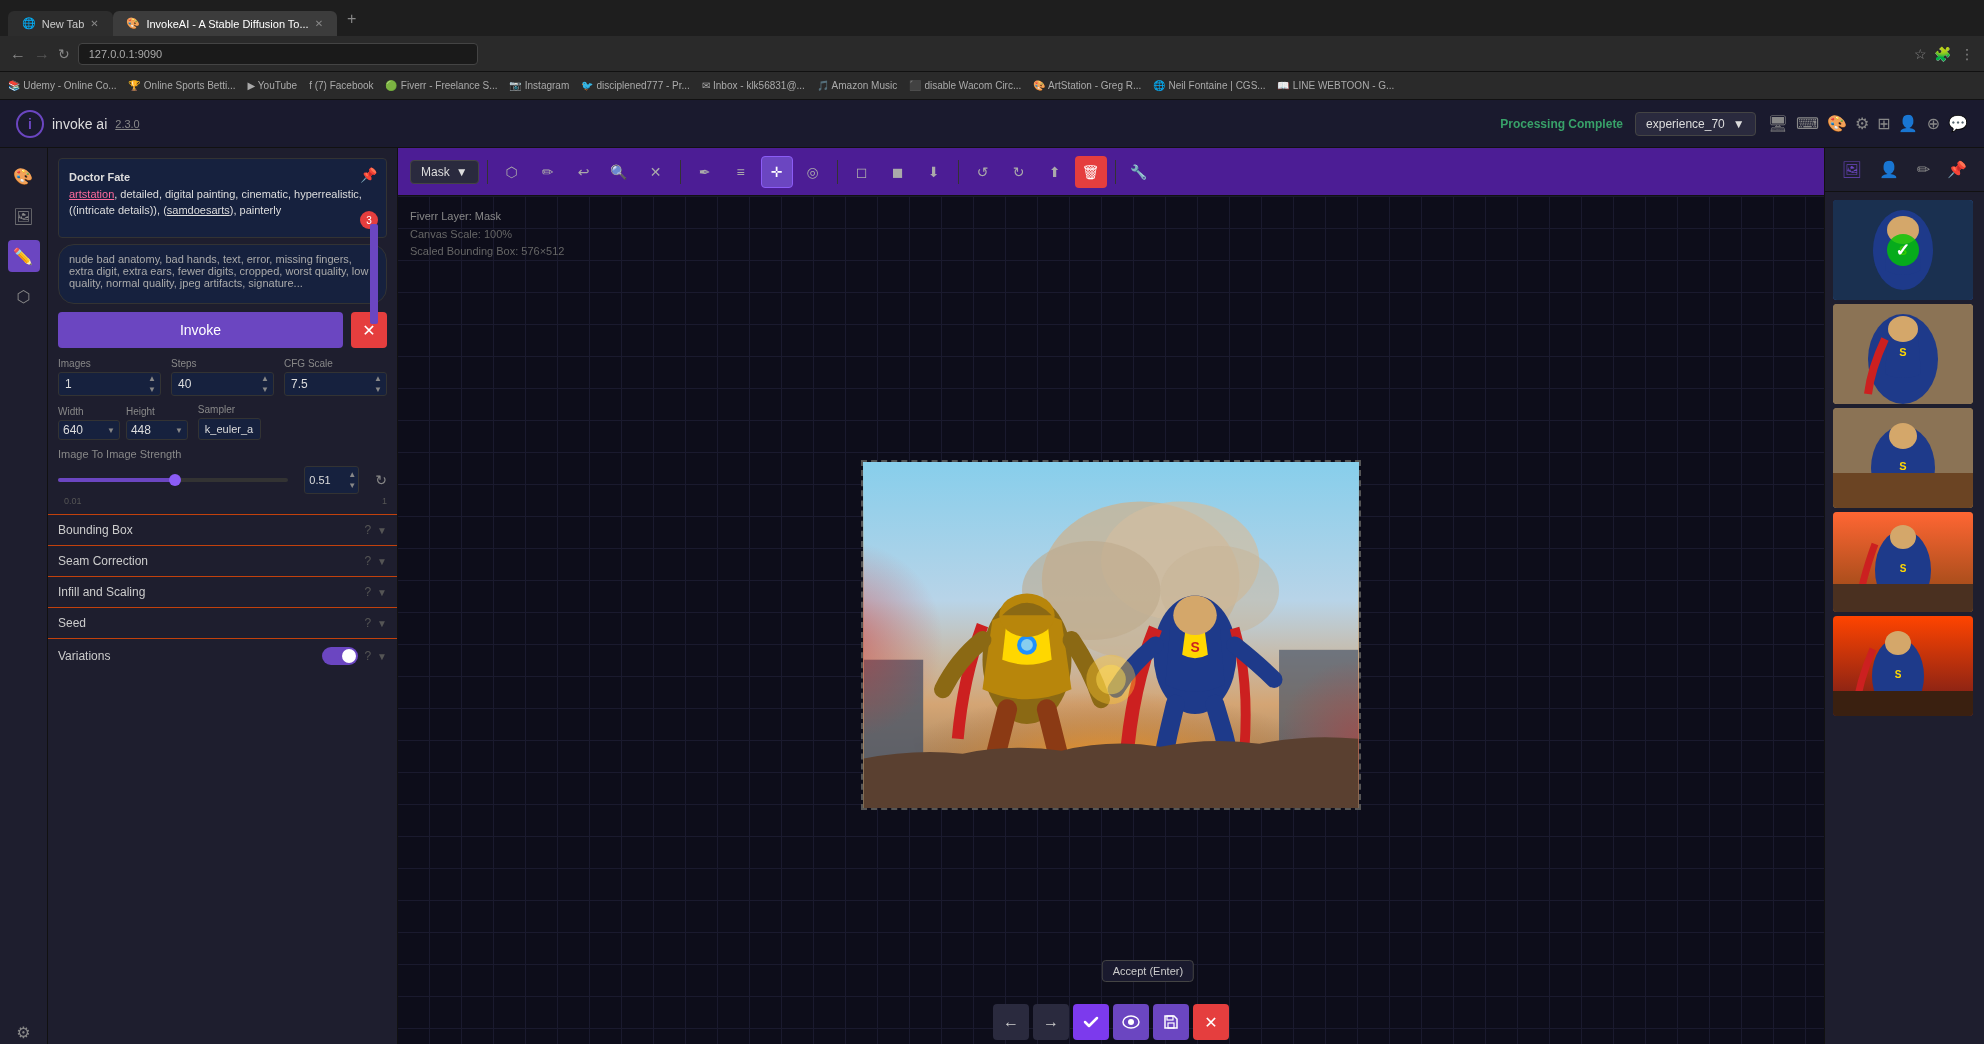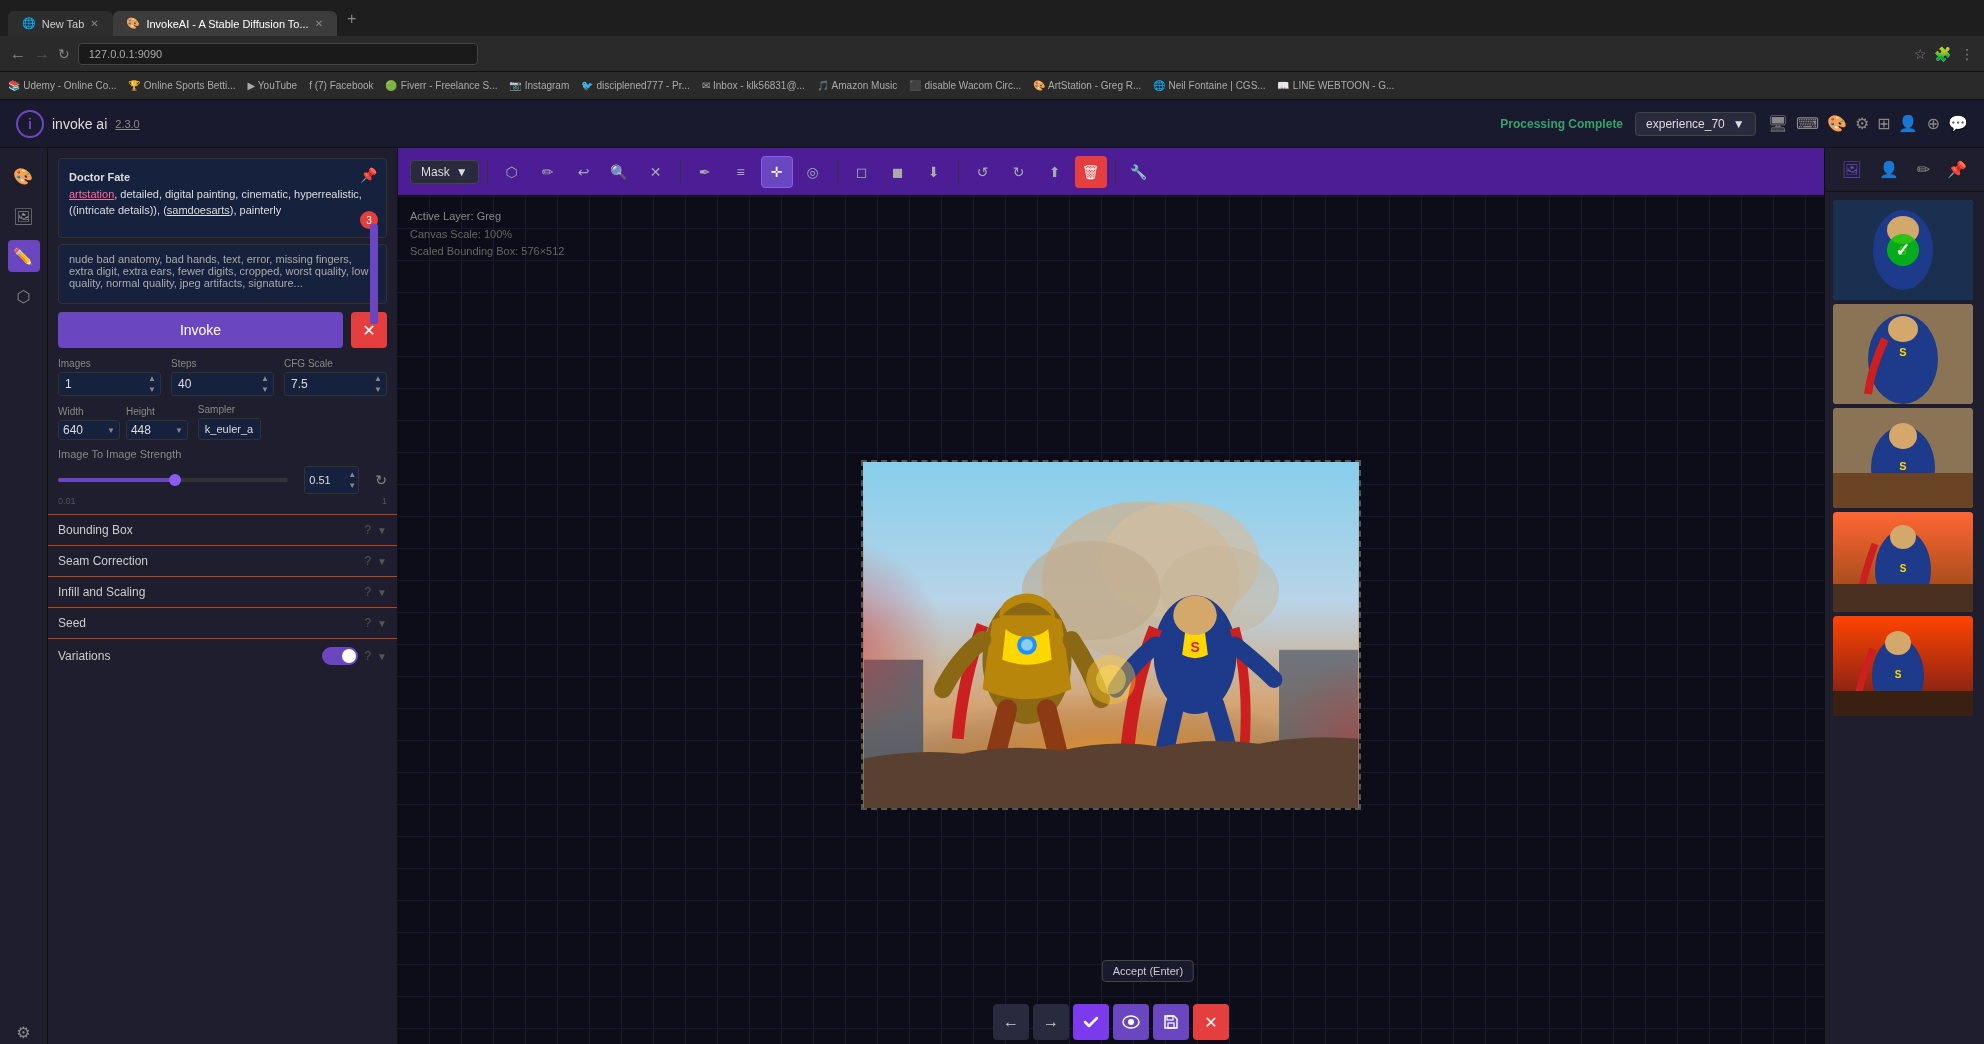--- a/index.html
+++ b/index.html
@@ -21,21 +21,21 @@
     .sidebar-icon { width: 32px; height: 32px; border-radius: 4px; display: flex; align-items: center; justify-content: center; cursor: pointer; color: #888; font-size: 16px; }
     .sidebar-icon.active { background: #6b46c1; color: #fff; }
 
     
     .left-panel { width: 350px; background: #1e1e2e; border-right: 1px solid #111; display: flex; flex-direction: column; overflow-y: auto; }
     .prompt-section { padding: 10px; flex-shrink: 0; }
     .prompt-box { background: #16213e; border: 1px solid #333; border-radius: 4px; padding: 10px; position: relative; min-height: 80px; }
     .prompt-pin { position: absolute; top: 8px; right: 8px; color: #888; font-size: 14px; cursor: pointer; }
     .prompt-text { font-size: 11px; color: #ddd; line-height: 1.5; }
     .prompt-badge { position: absolute; bottom: 8px; right: 8px; background: #e53e3e; color: #fff; border-radius: 50%; width: 18px; height: 18px; display: flex; align-items: center; justify-content: center; font-size: 10px; }
-    .negative-prompt { background: #16213e; border: 1px solid #333; border-radius: 4px; padding: 8px 10px; font-size: 11px; color: #aaa; margin-top: 6px; min-height: 60px; position: relative; }
+    .negative-prompt { background: #16213e; border: 1px solid #333; border-radius: 16px; padding: 8px 10px; font-size: 11px; color: #aaa; margin-top: 6px; min-height: 60px; position: relative; }
     .negative-prompt::after { content: ''; position: absolute; right: 8px; top: 50%; transform: translateY(-50%); width: 8px; height: 100px; background: #6b46c1; border-radius: 2px; }
 
     .invoke-row { display: flex; gap: 8px; margin-top: 8px; }
     .invoke-btn { flex: 1; background: #6b46c1; color: #fff; border: none; border-radius: 4px; padding: 10px; font-size: 14px; font-weight: normal; cursor: pointer; }
     .cancel-btn { width: 36px; height: 36px; background: #e53e3e; border: none; border-radius: 4px; color: #fff; cursor: pointer; font-size: 16px; display: flex; align-items: center; justify-content: center; }
 
     .params-row { display: flex; gap: 10px; padding: 0 10px 8px; }
     .param-group { flex: 1; }
     .param-label { font-size: 10px; color: #888; margin-bottom: 3px; }
     .param-input { display: flex; align-items: center; background: #16213e; border: 1px solid #333; border-radius: 3px; }
@@ -50,21 +50,21 @@
     .dropdown-arrow { color: #888; font-size: 8px; cursor: pointer; }
     .sampler-select { flex: 1; background: #16213e; border: 1px solid #333; border-radius: 3px; padding: 4px 6px; color: #ddd; font-size: 11px; appearance: none; cursor: pointer; }
 
     .i2i-section { padding: 0 10px 8px; }
     .i2i-label { font-size: 11px; color: #888; margin-bottom: 6px; }
     .slider-row { display: flex; align-items: center; gap: 16px; }
     .slider-track { flex: 1; height: 4px; background: #333; border-radius: 2px; position: relative; }
     .slider-fill { position: absolute; left: 0; top: 0; height: 100%; background: #6b46c1; border-radius: 2px; width: 51%; }
     .slider-thumb { position: absolute; top: 50%; transform: translateY(-50%); left: 51%; width: 12px; height: 12px; background: #8b5cf6; border-radius: 50%; margin-left: -6px; }
     .slider-value { display: flex; align-items: center; background: #16213e; border: 1px solid #333; border-radius: 3px; padding: 2px 4px; font-size: 11px; color: #ddd; width: 55px; }
-    .slider-min-max { display: flex; justify-content: space-between; font-size: 9px; color: #555; margin-top: 2px; }
+    .slider-min-max { display: flex; justify-content: space-between; font-size: 9px; color: #555; margin-top: 2px; margin-left: 6px; }
     .refresh-btn { color: #888; cursor: pointer; font-size: 14px; }
 
     .section-row { display: flex; align-items: center; justify-content: space-between; padding: 8px 10px; border-top: 1px solid #c2410c; cursor: pointer; }
     .section-label { font-size: 12px; color: #ccc; }
     .section-icons { display: flex; gap: 6px; align-items: center; }
     .help-icon { color: #555; font-size: 12px; }
     .chevron { color: #555; font-size: 10px; }
     .toggle-switch { width: 36px; height: 18px; background: #6b46c1; border-radius: 9px; position: relative; cursor: pointer; }
     .toggle-switch::after { content: ''; position: absolute; width: 14px; height: 14px; background: #fff; border-radius: 50%; top: 2px; right: 2px; }
 
@@ -373,21 +373,21 @@
       <div class="tool-btn">⬆</div>
       <div class="tool-btn red">🗑</div>
       <div class="divider"></div>
       <div class="tool-btn">🔧</div>
     </div>
 
     <div class="canvas-area">
       <div class="canvas-bg"></div>
 
       <div class="canvas-info">
-        <div class="active-layer">Active Layer: Greg</div>
+        <div class="active-layer">Fiverr Layer: Mask</div>
         <div>Canvas Scale: 100%</div>
         <div>Scaled Bounding Box: 576×512</div>
       </div>
 
       <div class="main-image" style="width:500px; height:350px;">
         <div class="hero-image">
 
           <svg viewBox="0 0 500 350" xmlns="http://www.w3.org/2000/svg" style="width:100%;height:100%;position:absolute;top:0;left:0;">
 
             <defs>

